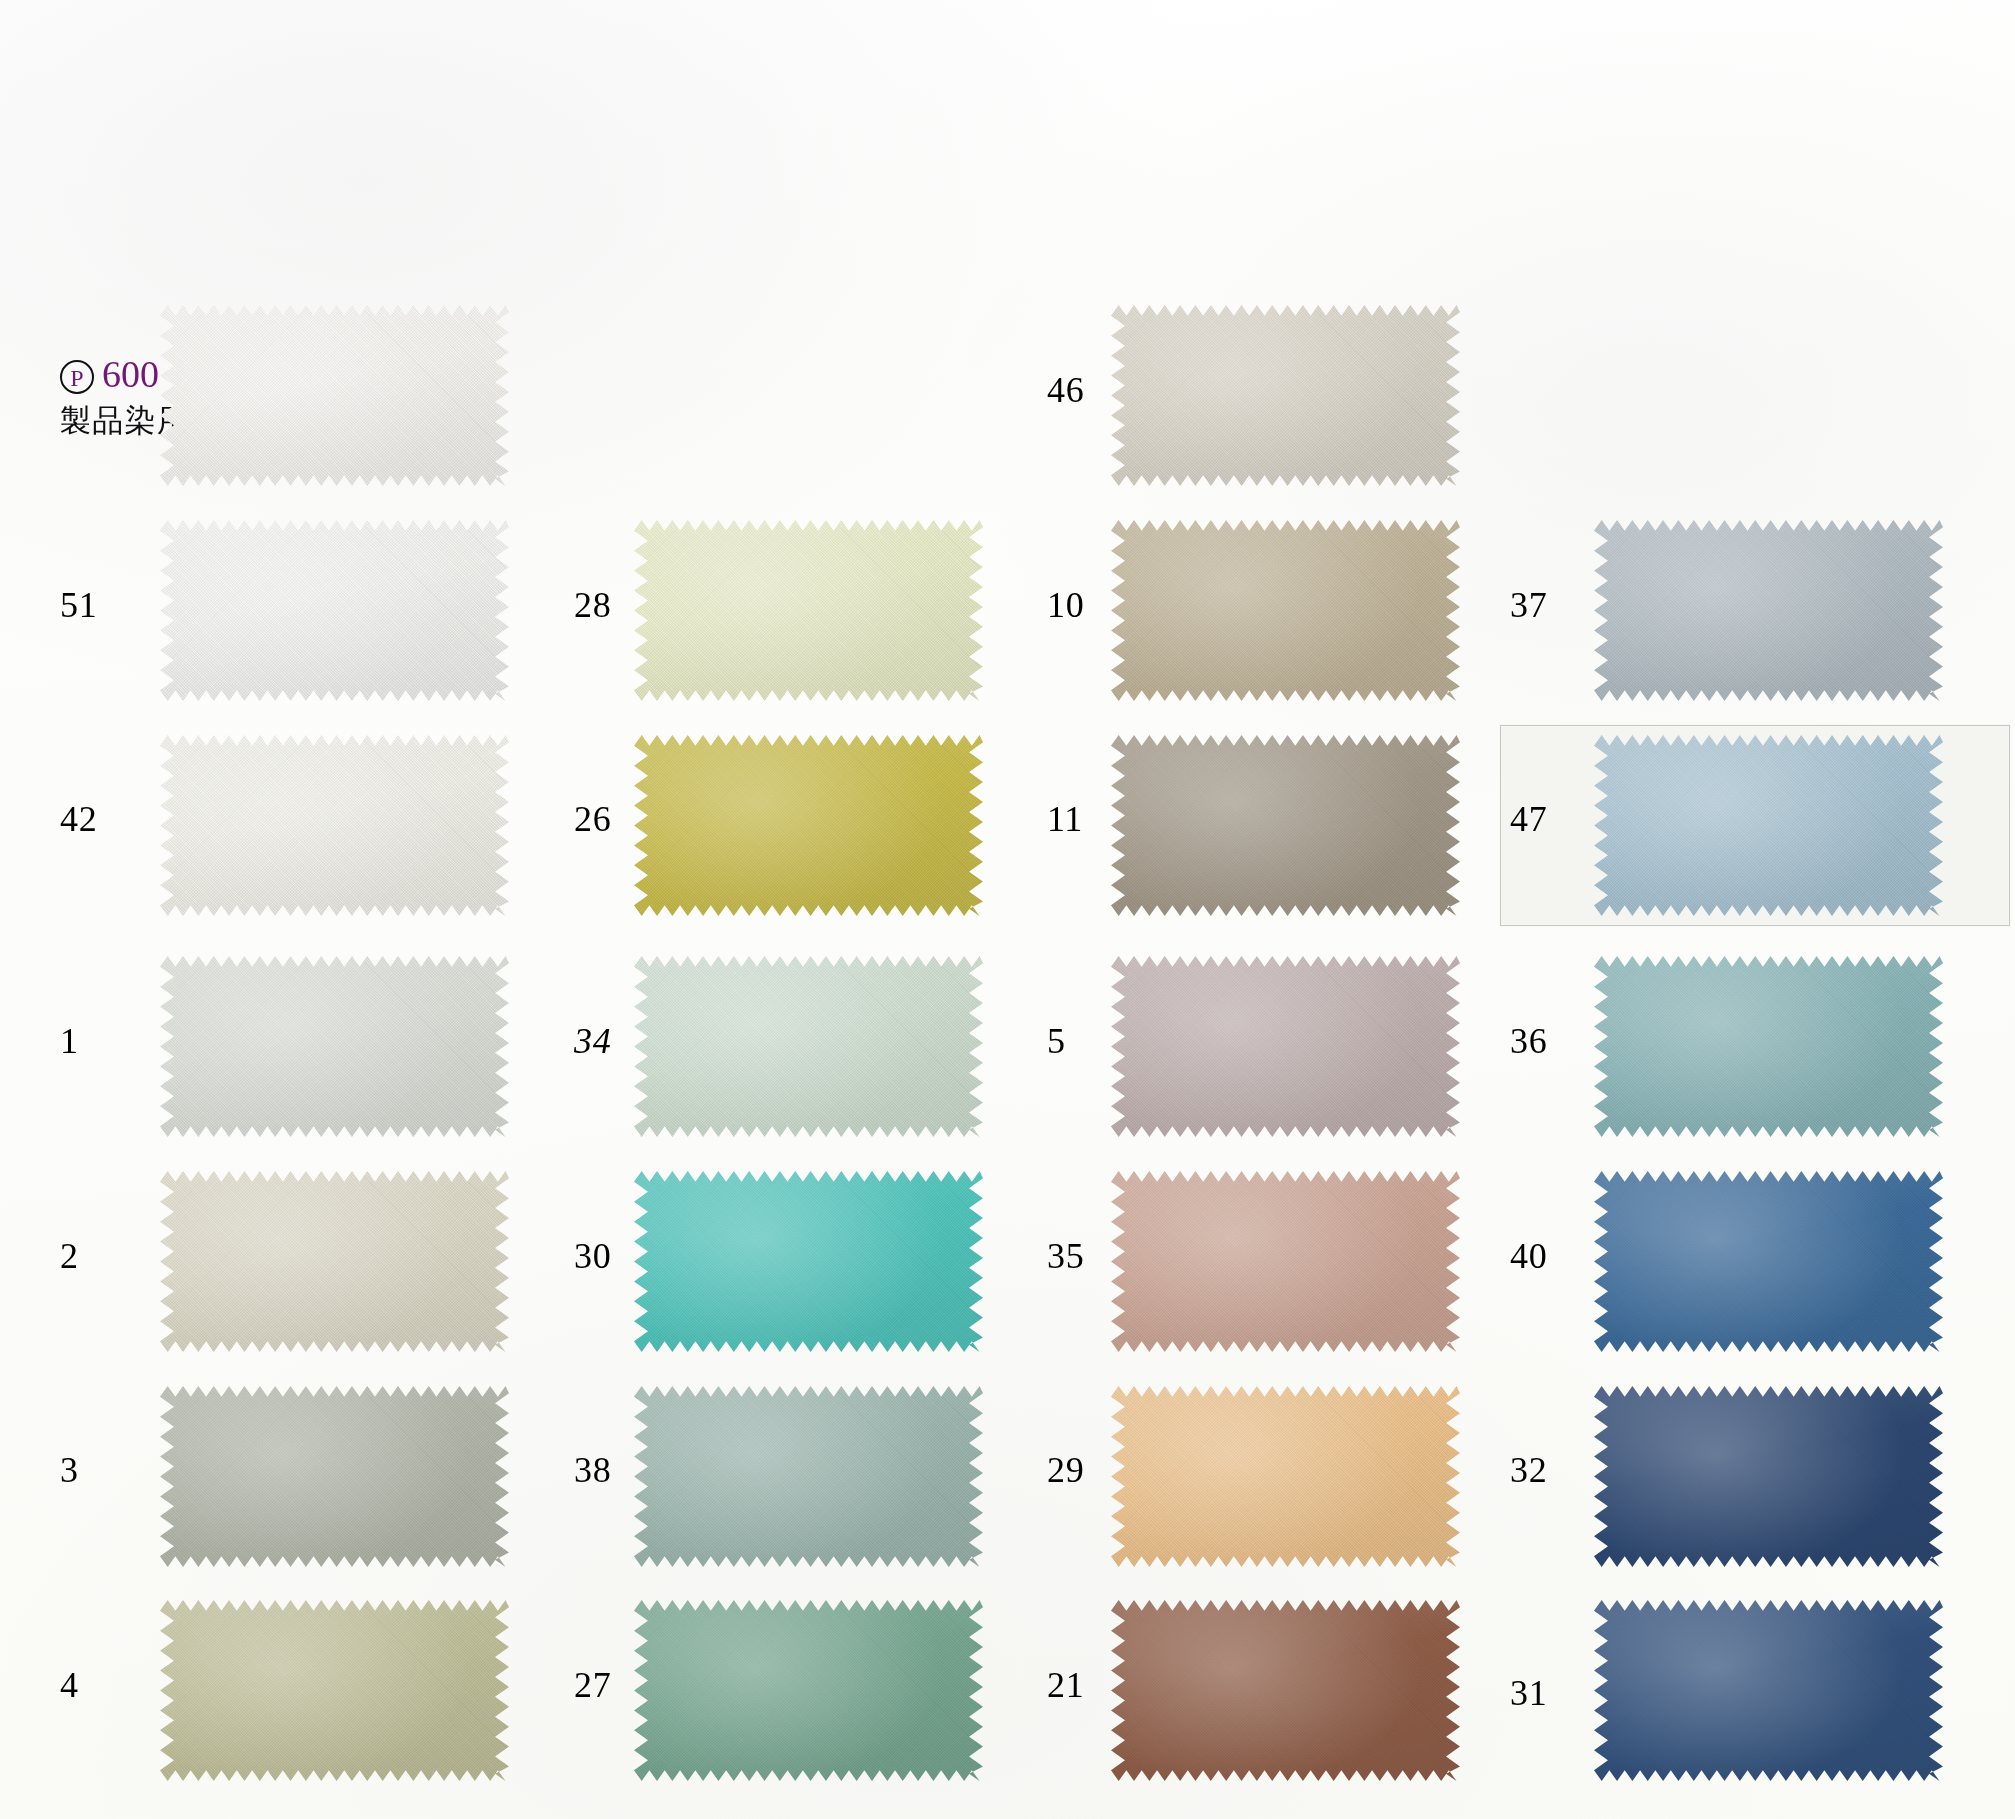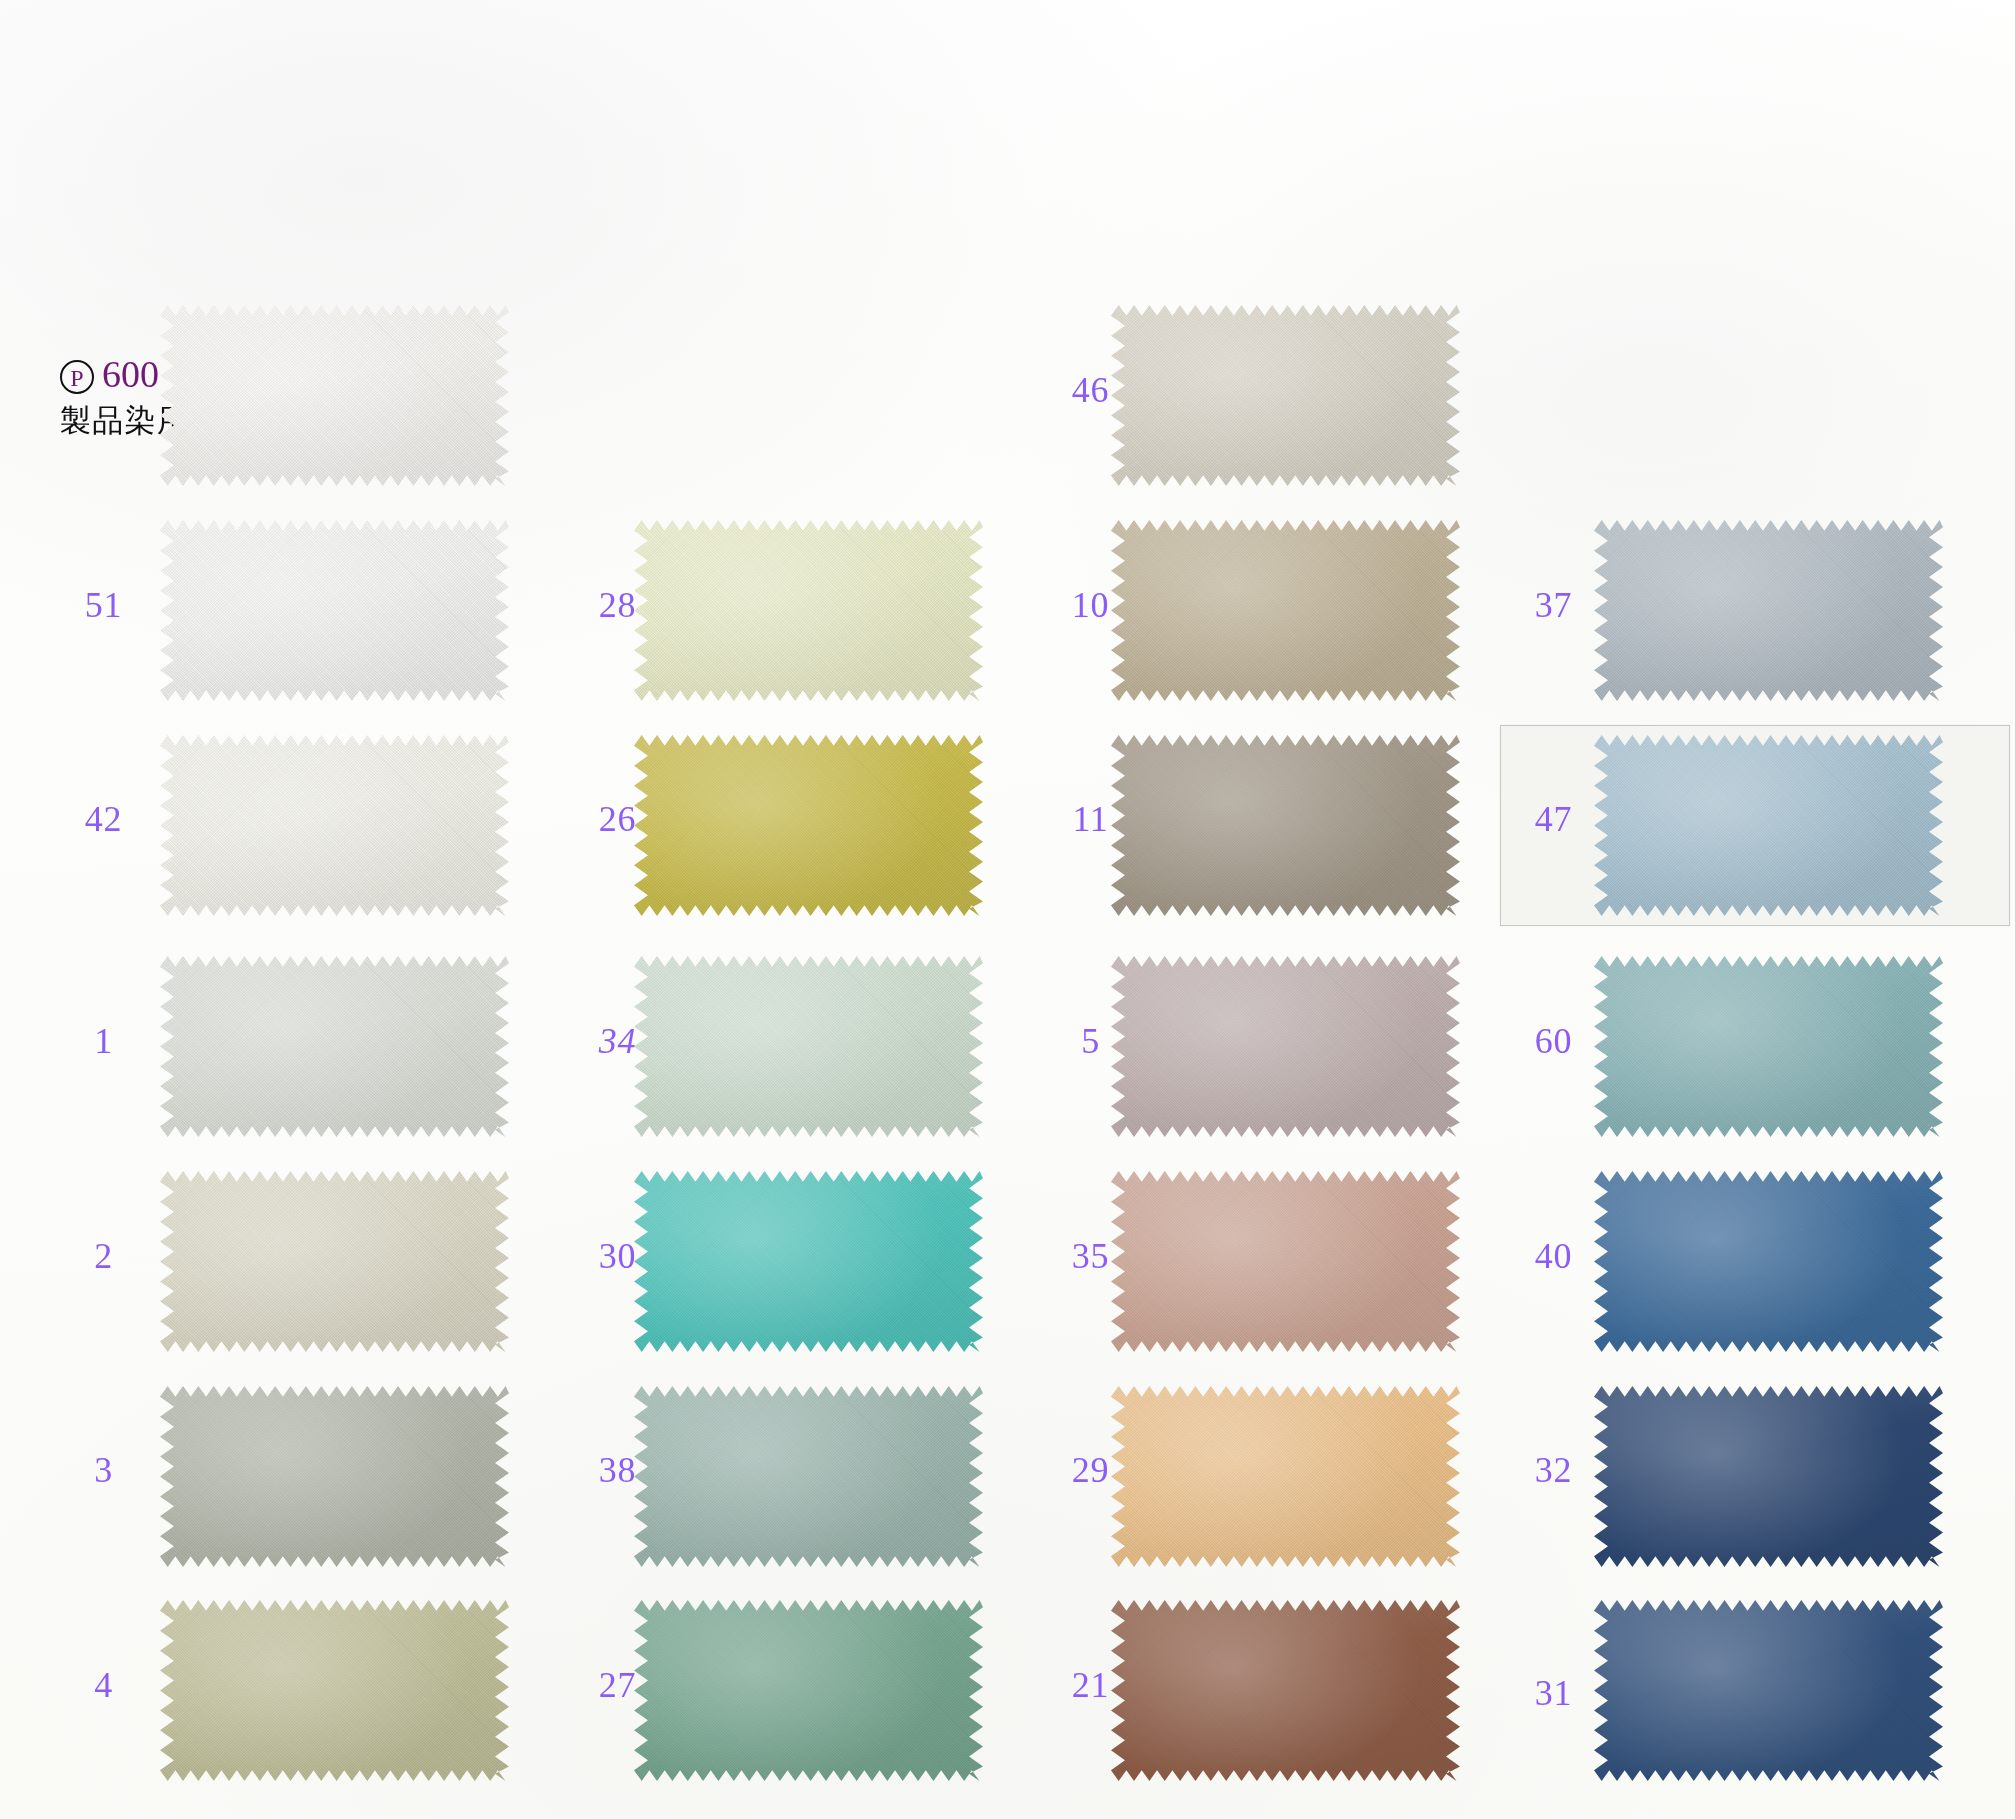--- a/index.html
+++ b/index.html
@@ -29,24 +29,24 @@
       radial-gradient(ellipse 60% 40% at 18% 10%, rgba(236,238,236,.55), rgba(255,255,255,0) 70%),
       radial-gradient(ellipse 50% 35% at 82% 22%, rgba(238,240,238,.45), rgba(255,255,255,0) 70%),
       radial-gradient(ellipse 70% 45% at 45% 92%, rgba(240,241,238,.45), rgba(255,255,255,0) 70%),
       linear-gradient(175deg, #ffffff 0%, #fcfcfa 45%, #fafaf7 100%);
   }
 
   .swatch-label {
     position: absolute;
     font-family: "Liberation Serif", "DejaVu Serif", serif;
     font-size: 36px;
-    color: #8b5cf6;
+    color: #000000;
     letter-spacing: 0.7px;
     white-space: nowrap;
-    text-align: center;
+    text-align: left;
   }
 
   
   .chip {
     position: absolute;
     
     clip-path: polygon(
       0% 6%,   2.2% 0%,   4.4% 6%,   6.6% 0%,   8.8% 6%,  11.0% 0%,
       13.2% 6%, 15.4% 0%, 17.6% 6%,  19.8% 0%, 22.0% 6%,  24.2% 0%,
       26.4% 6%, 28.6% 0%, 30.8% 6%,  33.0% 0%, 35.2% 6%,  37.4% 0%,
@@ -192,21 +192,21 @@
       <div class="swatch-label" style="left: 1047px; width: 87px; top: 1235px;">35</div>
       <div class="chip" title="29 apricot peach" style="left: 1111px; top: 1386px; width: 349px; height: 181px; background: rgb(240, 197, 142);"></div>
       <div class="swatch-label" style="left: 1047px; width: 87px; top: 1449px;">29</div>
       <div class="chip" title="21 chestnut brown" style="left: 1111px; top: 1600px; width: 349px; height: 181px; background: rgb(147, 96, 74);"></div>
       <div class="swatch-label" style="left: 1047px; width: 87px; top: 1664px;">21</div>
       <div class="chip" title="37 silver blue grey" style="left: 1594px; top: 520px; width: 349px; height: 181px; background: rgb(180, 191, 198);"></div>
       <div class="swatch-label" style="left: 1510px; width: 87px; top: 584px;">37</div>
       <div class="chip" title="47 powder blue" style="left: 1594px; top: 735px; width: 349px; height: 181px; background: rgb(170, 198, 213);"></div>
       <div class="swatch-label" style="left: 1510px; width: 87px; top: 798px;">47</div>
       <div class="chip" title="36 soft teal blue" style="left: 1594px; top: 956px; width: 349px; height: 181px; background: rgb(140, 184, 187);"></div>
-      <div class="swatch-label" style="left: 1510px; width: 87px; top: 1020px;">60</div>
+      <div class="swatch-label" style="left: 1510px; width: 87px; top: 1020px;">36</div>
       <div class="chip" title="40 denim blue" style="left: 1594px; top: 1171px; width: 349px; height: 181px; background: rgb(62, 110, 158);"></div>
       <div class="swatch-label" style="left: 1510px; width: 87px; top: 1235px;">40</div>
       <div class="chip" title="32 deep navy" style="left: 1594px; top: 1386px; width: 349px; height: 181px; background: rgb(46, 73, 116);"></div>
       <div class="swatch-label" style="left: 1510px; width: 87px; top: 1449px;">32</div>
       <div class="chip" title="31 steel navy" style="left: 1594px; top: 1600px; width: 349px; height: 181px; background: rgb(51, 83, 127);"></div>
       <div class="swatch-label" style="left: 1510px; width: 87px; top: 1664px; margin-top: 8px;">31</div>
     </div>
 
 </div>
 

